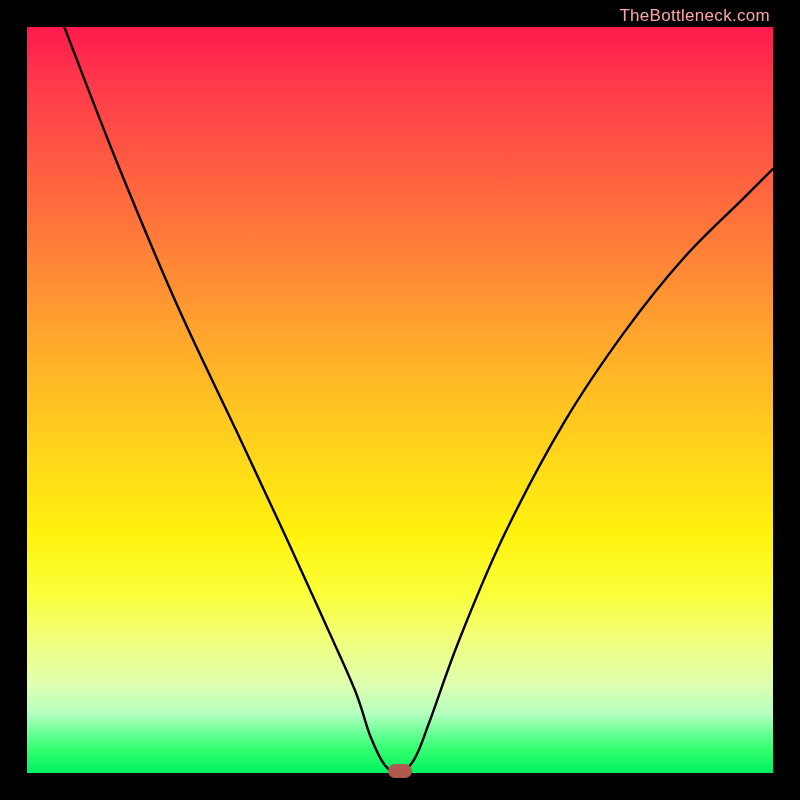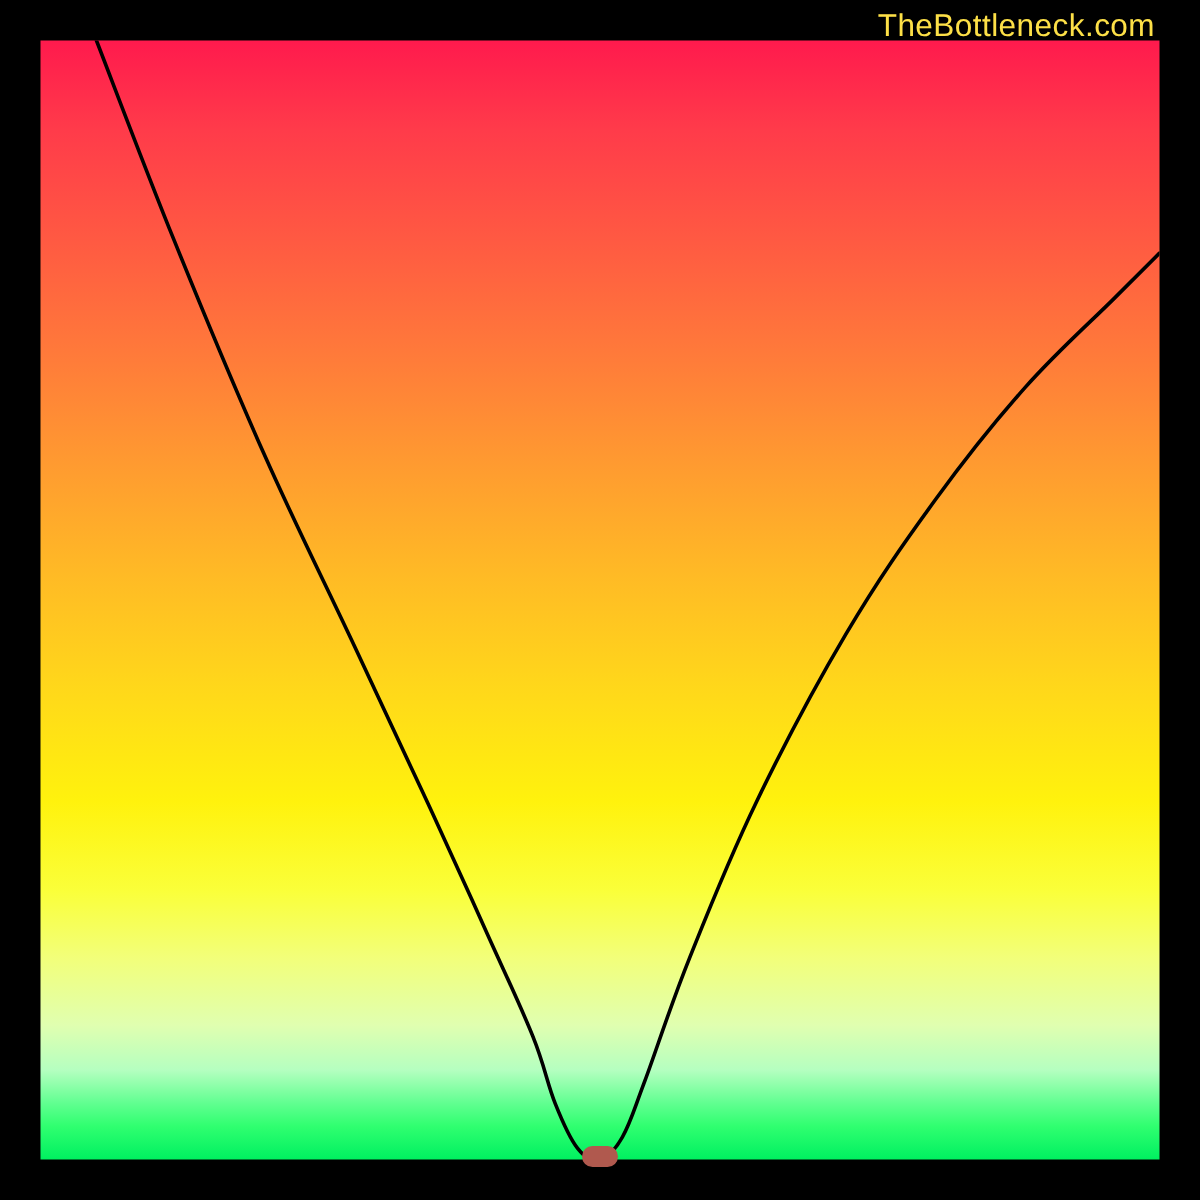--- a/index.html
+++ b/index.html
@@ -38,22 +38,22 @@
       #b5ffc0 92%,
       #60ff90 95%,
       #30ff70 97%,
       #00f060 100%
     );
   }
   .watermark {
     position: absolute;
     top: 6px;
     right: 30px;
-    color: #fde047;
-    font-size: 21px;
+    color: #fca5a5;
+    font-size: 17px;
     font-weight: 500;
     letter-spacing: 0.3px;
   }
   svg.curve {
     position: absolute;
     left: 27px;
     top: 27px;
     width: 746px;
     height: 746px;
     pointer-events: none;

